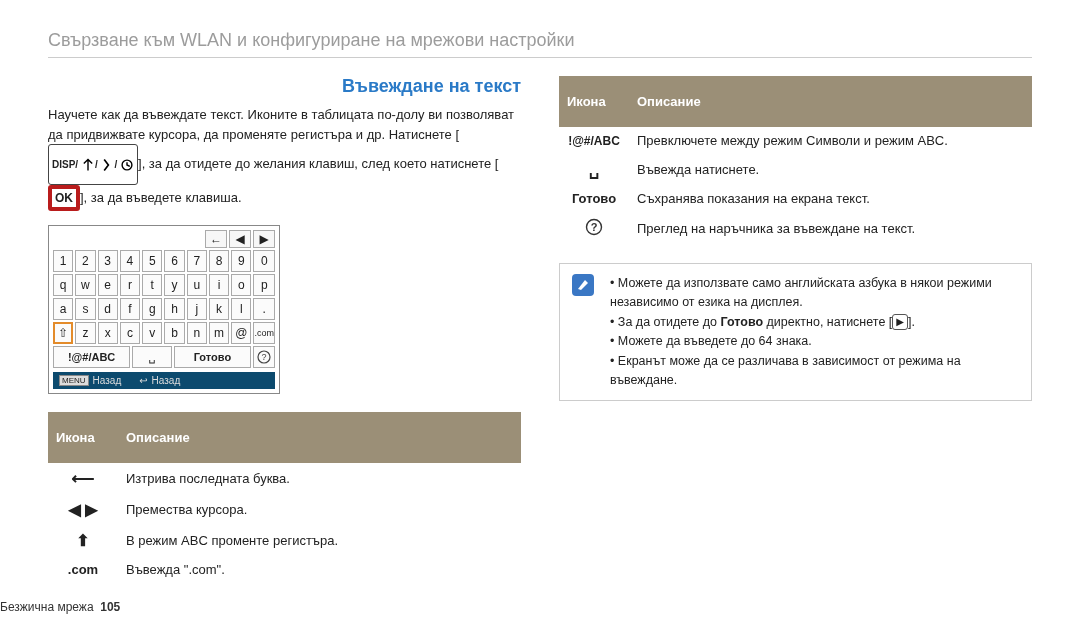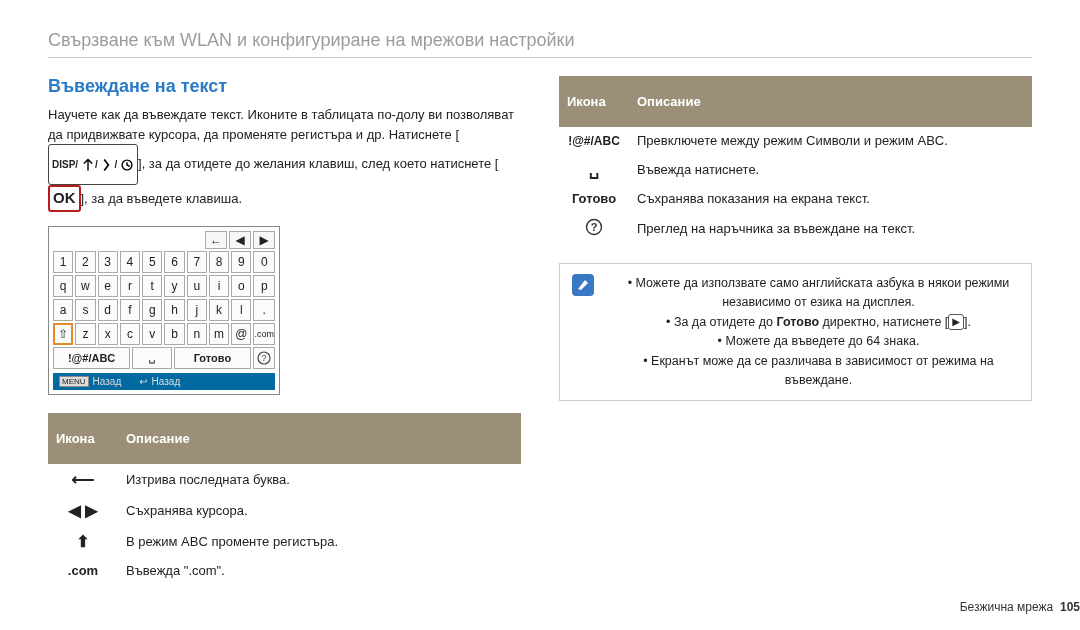--- a/index.html
+++ b/index.html
@@ -19,20 +19,21 @@
     margin-bottom: 6px;
   }
   hr.top { border: none; border-top: 1px solid #ccc; margin-bottom: 18px; }
   .columns { display: flex; gap: 38px; }
   .col { flex: 1; }
   .section-title {
     color: #2a7ac7;
     font-size: 18px;
     font-weight: bold;
     margin-bottom: 8px;
+    text-align: right;
   }
   .intro {
     font-size: 13px;
     line-height: 1.5;
     margin-bottom: 14px;
   }
   .kbd-frame {
     border: 1px solid #888;
     width: 232px;
     padding: 4px;
@@ -65,21 +66,21 @@
   .bkey {
     border:1px solid #aaa; height:22px; font-size:11px;
     display:flex;align-items:center;justify-content:center;
     background:#fbfbfb;
   }
   .bkey.abc{flex:2;font-weight:bold;}
   .bkey.space{flex:1;}
   .bkey.done{flex:2;font-weight:bold;}
   .bkey.q{width:22px;}
   .kbd-footer {
-    background:#0369a1;color:#ddd;font-size:10px;
+    background:#0c4a6e;color:#ddd;font-size:10px;
     display:flex;gap:18px;padding:3px 6px;margin-top:4px;
   }
   .kbd-footer span{display:flex;align-items:center;gap:4px;}
   .menu-box{border:1px solid #888;background:#ddd;color:#222;font-size:8px;padding:0 2px;}
 
   table.icon-tbl { width: 100%; border-collapse: collapse; font-size:13px;}
   table.icon-tbl th {
     background:#9b8f77;color:#fff;font-weight:bold;text-align:left;
     padding:18px 8px;font-size:13px;
   }
@@ -87,44 +88,43 @@
     padding:6px 8px; vertical-align: middle;
   }
   table.icon-tbl td.icon-cell{width:70px;text-align:center;font-weight:bold;}
   .glyph{font-size:16px;}
 
   .note-box {
     border:1px solid #ccc;
     display:flex;
     padding:10px 12px;
     margin-top:18px;
-    gap:24px;
+    gap:16px;
     font-size:12.5px;
     line-height:1.55;
-    text-align:center;
   }
   .note-icon {
     width:22px;height:22px;border-radius:4px;background:#3a77c4;
     display:flex;align-items:center;justify-content:center;color:#fff;font-size:14px;
     flex-shrink:0;
   }
   .note-box ul{list-style:none;}
   .note-box li::before{content:"• ";}
   .inline-icon{
     display:inline-block;border:1px solid #555;border-radius:3px;
     font-size:10px;padding:0 3px;vertical-align:middle;line-height:14px;
   }
   .footer {
-    position:absolute;bottom:16px;left:12px;right:0;text-align:right;
+    position:absolute;bottom:16px;left:0;right:0;text-align:left;
     font-size:12px;color:#333;
   }
   .footer .pg{font-weight:bold;}
 
   .disp-icon{display:inline-block;border:1px solid #444;border-radius:3px;font-size:10px;padding:12px 3px;font-weight:bold;}
-  .ok-icon{display:inline-block;border:2px solid #b91c1c;border-radius:3px;font-size:15px;padding:0 3px;font-weight:bold;}
+  .ok-icon{display:inline-block;border:4px solid #b91c1c;border-radius:3px;font-size:12px;padding:0 3px;font-weight:bold;}
   svg.navicon{width:14px;height:14px;vertical-align:middle;}
 </style>
 </head>
 <body>
 
 <div class="breadcrumb">Свързване към WLAN и конфигуриране на мрежови настройки</div>
 <hr class="top">
 
 <div class="columns">
 
@@ -221,21 +221,21 @@
           <tr>
         <th>Икона</th>
         <th>Описание</th>
       </tr>
       <tr>
         <td class="icon-cell"><span class="glyph">⟵</span></td>
         <td>Изтрива последната буква.</td>
       </tr>
       <tr>
         <td class="icon-cell"><span class="glyph">◀&nbsp;▶</span></td>
-        <td>Съхранява курсора.</td>
+        <td>Премества курсора.</td>
       </tr>
       <tr>
         <td class="icon-cell"><span class="glyph">⬆</span></td>
         <td>В режим ABC променте регистъра.</td>
       </tr>
       <tr>
         <td class="icon-cell">.com</td>
         <td>Въвежда ".com".</td>
       </tr>
     </tbody>

